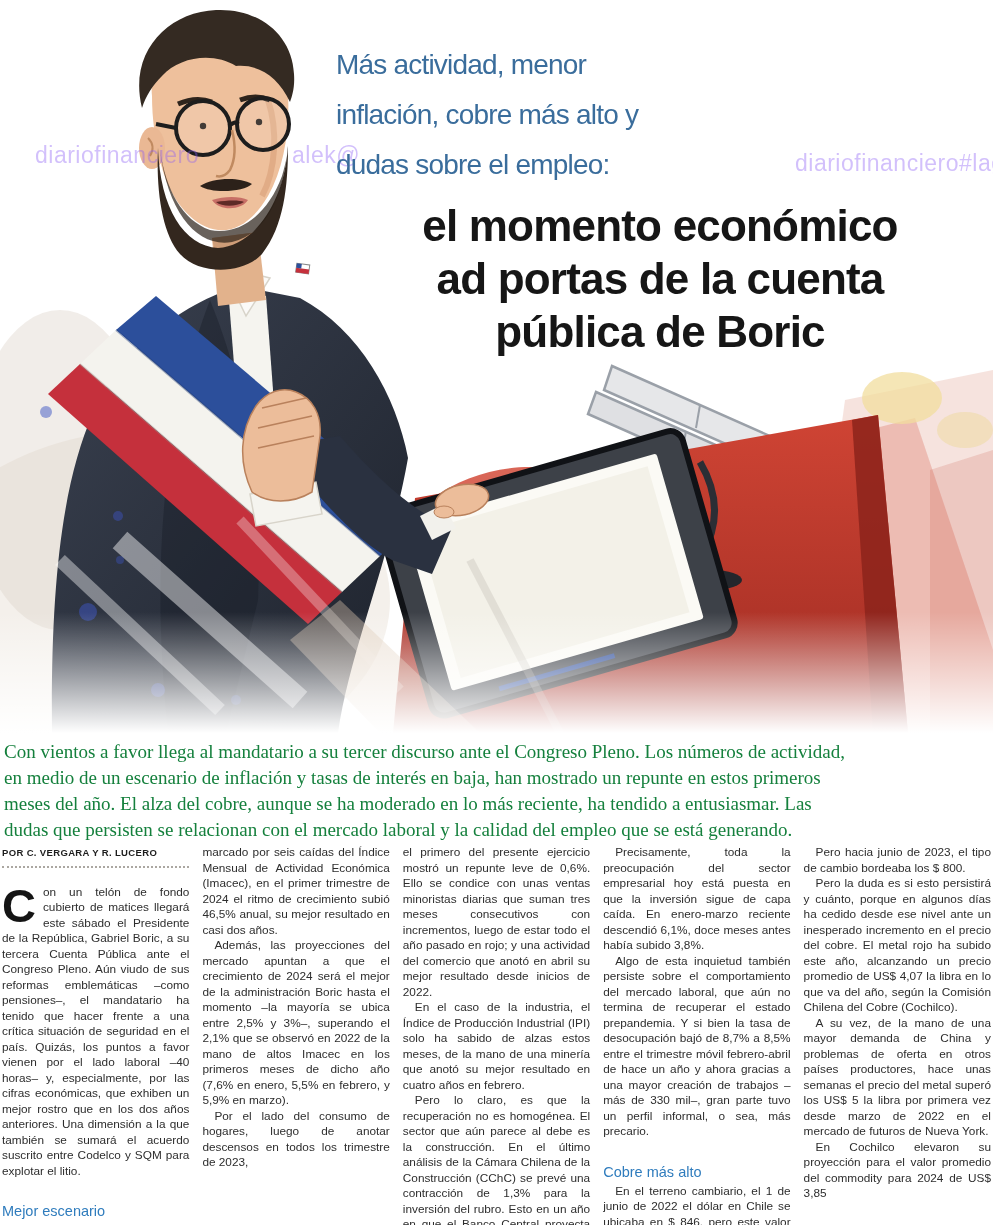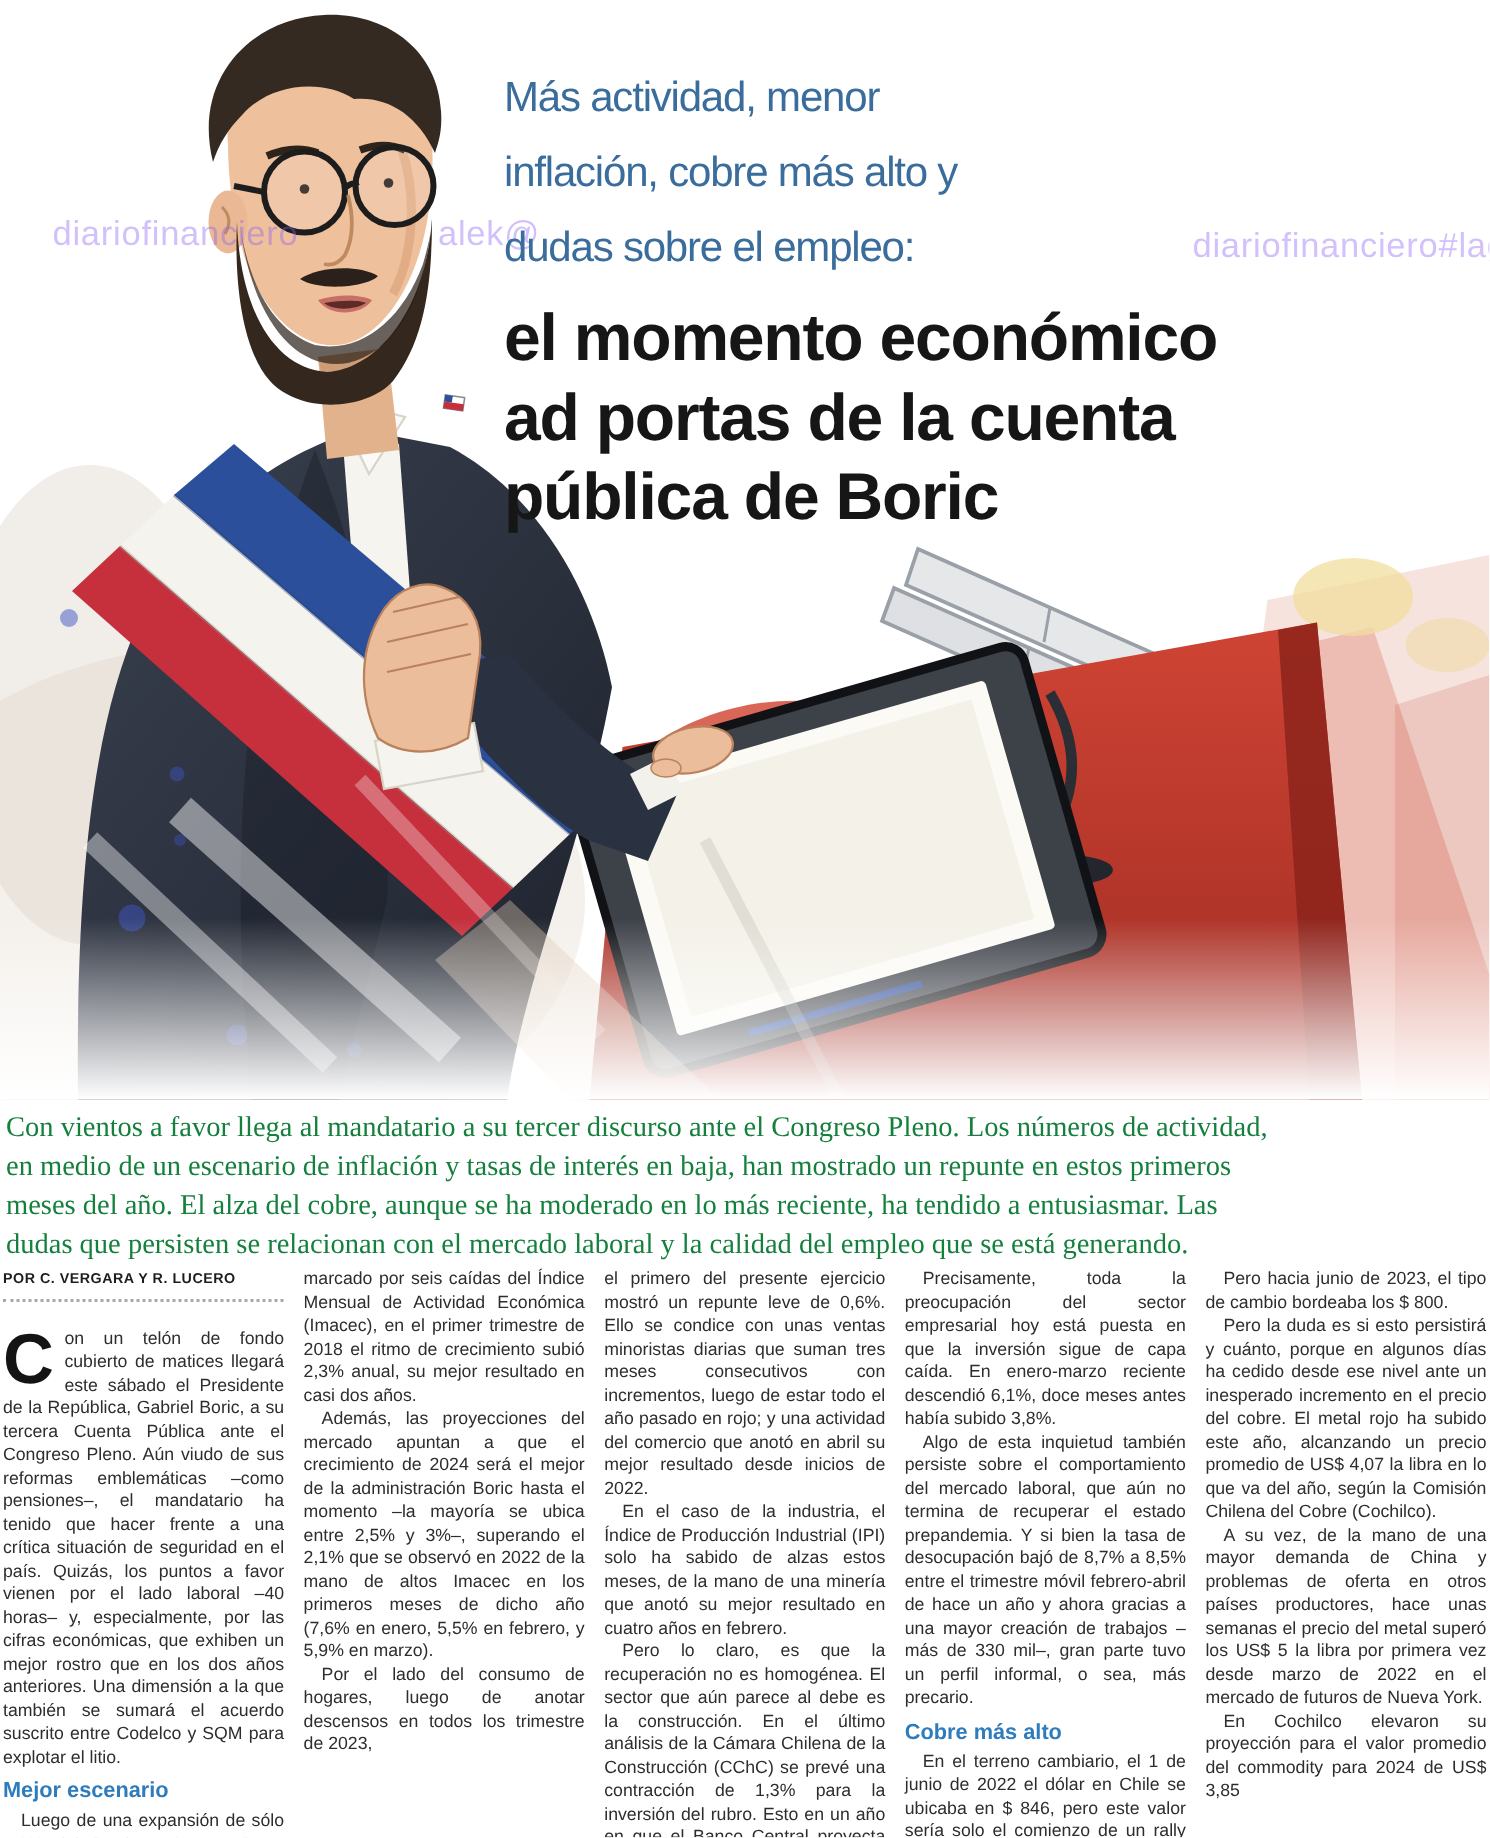--- a/index.html
+++ b/index.html
@@ -12,40 +12,40 @@
   .watermark{position:absolute;top:142px;left:0;width:993px;height:30px;
              color:#8b5cf6;opacity:.38;font-size:23px;letter-spacing:.5px;pointer-events:none;}
   .wm-l{position:absolute;left:35px;top:0;}
   .wm-c{position:absolute;left:292px;top:0;}
   .wm-r{position:absolute;left:795px;top:8px;}
 
   .headline{position:absolute;left:336px;top:40px;width:648px;}
   .deck{color:#3a6d9c;font-size:28px;line-height:50px;font-weight:400;
         letter-spacing:-0.8px;white-space:pre-line;margin:0;}
   .mainhead{color:#161616;font-size:44px;line-height:53px;font-weight:700;
-        letter-spacing:-0.8px;white-space:pre-line;margin:9px 0 0 0;}
+        letter-spacing:-0.8px;white-space:pre-line;margin:9px 0 0 0;text-align:center;}
 
   
   .lead{position:absolute;top:739px;left:4px;width:986px;
         font-family:"Liberation Serif",serif;font-size:19px;line-height:26px;
         color:#15803d;white-space:pre-line;margin:0;}
 
   
   .cols{position:absolute;top:845px;left:2px;width:989px;height:380px;
         display:grid;grid-template-columns:repeat(5,1fr);column-gap:13px;overflow:hidden;}
   .col{font-size:11.8px;line-height:15.5px;color:#2d2d2d;text-align:justify;
        hyphens:auto;-webkit-hyphens:auto;}
   .col p{margin:0;}
   .col p.ind{text-indent:12px;}
   .byline{font-size:9.5px;font-weight:700;letter-spacing:.35px;color:#1d1d1d;
           padding-bottom:5px;border-bottom:2px dotted #aba7a1;margin-bottom:17px;text-align:left;}
   .dropcap{float:left;font-size:47px;line-height:36px;font-weight:800;color:#141414;
            padding:3px 7px 0 0;}
-  .subhead{color:#2f7cbd;font-weight:700;font-size:14.5px;line-height:17px;
-           margin:7px 0 3px 0;text-align:left;}
+  .subhead{color:#2f7cbd;font-weight:400;font-size:14.5px;line-height:17px;
+           margin:24px 0 3px 0;text-align:left;}
 </style>
 </head>
 <body>
 
 <div class="page">
 
   <div class="hero">
 
     <svg class="illu" width="993" height="733" viewBox="0 0 993 733" aria-hidden="true">
       <defs>
@@ -211,21 +211,21 @@
   <div class="cols">
 
     <div class="col">
       <div class="byline">POR C. VERGARA Y R. LUCERO</div>
       <p><span class="dropcap">C</span><span>on un telón de fondo cubierto de matices llegará este sábado el Presidente de la República, Gabriel Boric, a su tercera Cuenta Pública ante el Congreso Pleno. Aún viudo de sus reformas emblemáticas –como pensiones–, el mandatario ha tenido que hacer frente a una crítica situación de seguridad en el país. Quizás, los puntos a favor vienen por el lado laboral –40 horas– y, especialmente, por las cifras económicas, que exhiben un mejor rostro que en los dos años anteriores. Una dimensión a la que también se sumará el acuerdo suscrito entre Codelco y SQM para explotar el litio.</span></p>
       <h3 class="subhead">Mejor escenario</h3>
       <p class="ind">Luego de una expansión de sólo 0,2% del Producto Interno Bruto (PIB) en 2023, en un año que estuvo</p>
     </div>
 
     <div class="col">
-      <p>marcado por seis caídas del Índice Mensual de Actividad Económica (Imacec), en el primer trimestre de 2018 el ritmo de crecimiento subió 2,3% anual, su mejor resultado en casi dos años.</p>
+      <p>marcado por seis caídas del Índice Mensual de Actividad Económica (Imacec), en el primer trimestre de 2024 el ritmo de crecimiento subió 46,5% anual, su mejor resultado en casi dos años.</p>
       <p class="ind">Además, las proyecciones del mercado apuntan a que el crecimiento de 2024 será el mejor de la administración Boric hasta el momento –la mayoría se ubica entre 2,5% y 3%–, superando el 2,1% que se observó en 2022 de la mano de altos Imacec en los primeros meses de dicho año (7,6% en enero, 5,5% en febrero, y 5,9% en marzo).</p>
       <p class="ind">Por el lado del consumo de hogares, luego de anotar descensos en todos los trimestre de 2023,</p>
     </div>
 
     <div class="col">
       <p>el primero del presente ejercicio mostró un repunte leve de 0,6%. Ello se condice con unas ventas minoristas diarias que suman tres meses consecutivos con incrementos, luego de estar todo el año pasado en rojo; y una actividad del comercio que anotó en abril su mejor resultado desde inicios de 2022.</p>
       <p class="ind">En el caso de la industria, el Índice de Producción Industrial (IPI) solo ha sabido de alzas estos meses, de la mano de una minería que anotó su mejor resultado en cuatro años en febrero.</p>
       <p class="ind">Pero lo claro, es que la recuperación no es homogénea. El sector que aún parece al debe es la construcción. En el último análisis de la Cámara Chilena de la Construcción (CChC) se prevé una contracción de 1,3% para la inversión del rubro. Esto en un año en que el Banco Central proyecta que la formación bruta de capital fijo caiga un 2%.</p>
     </div>
 

